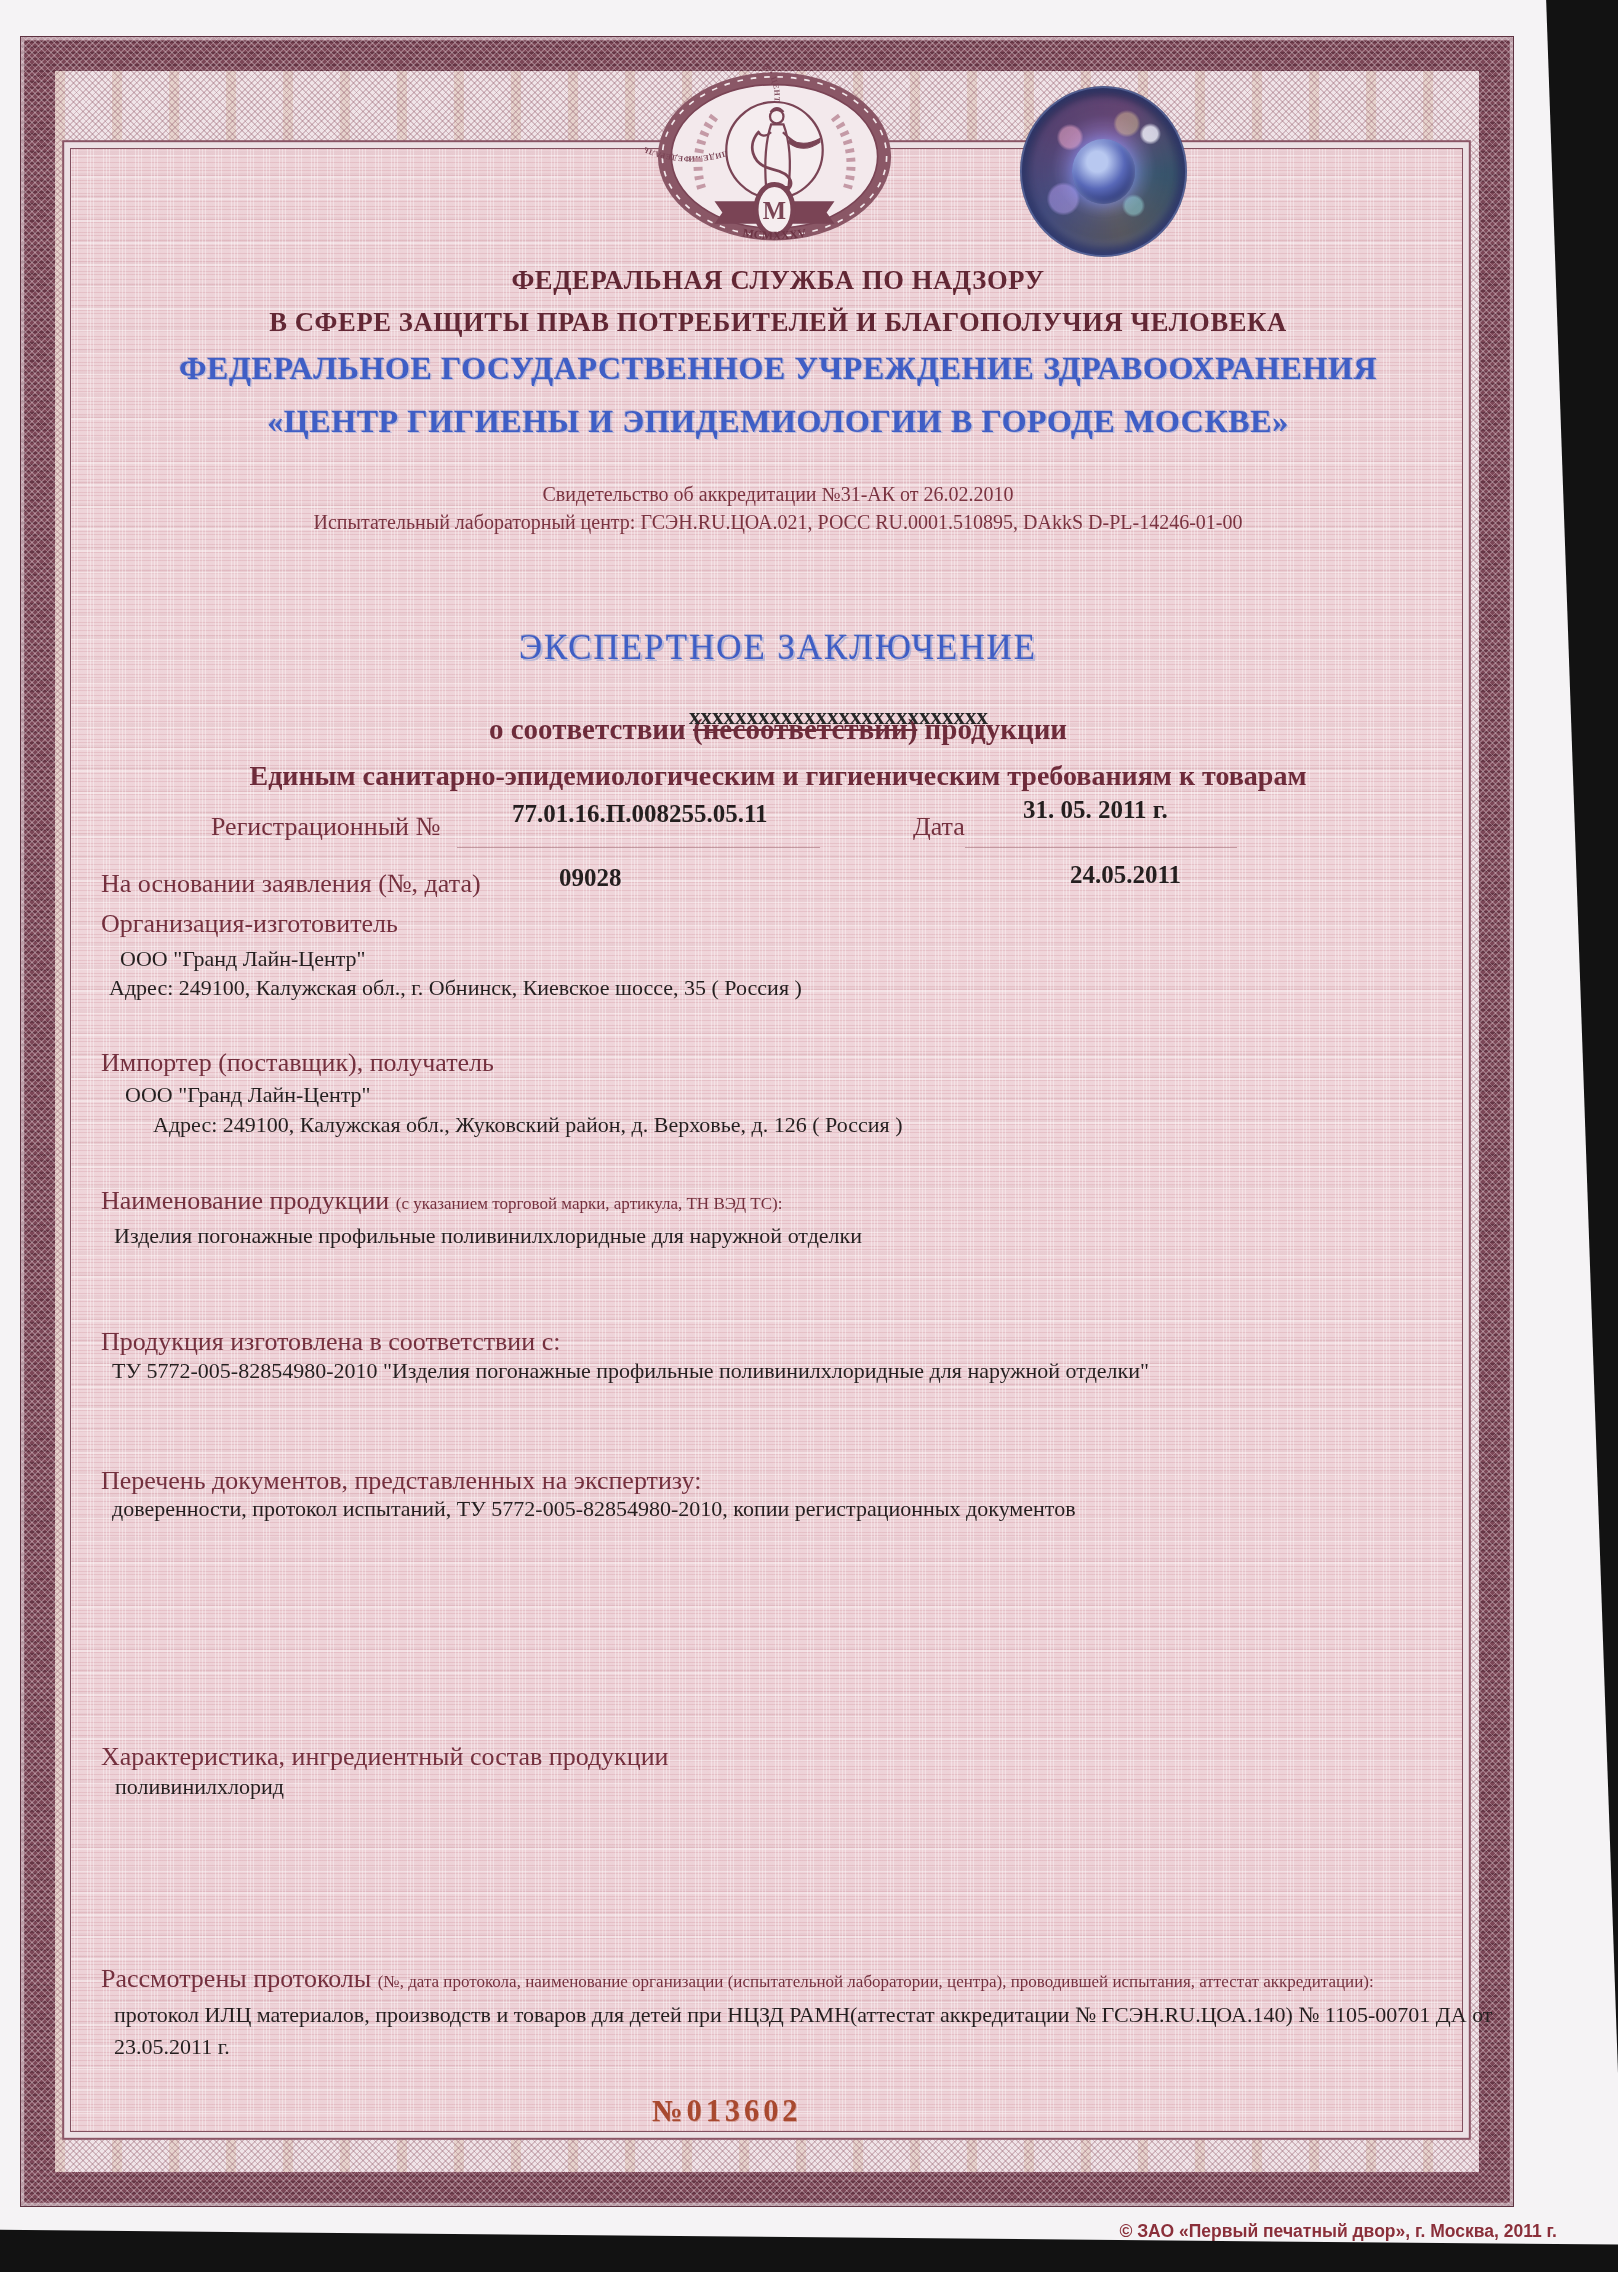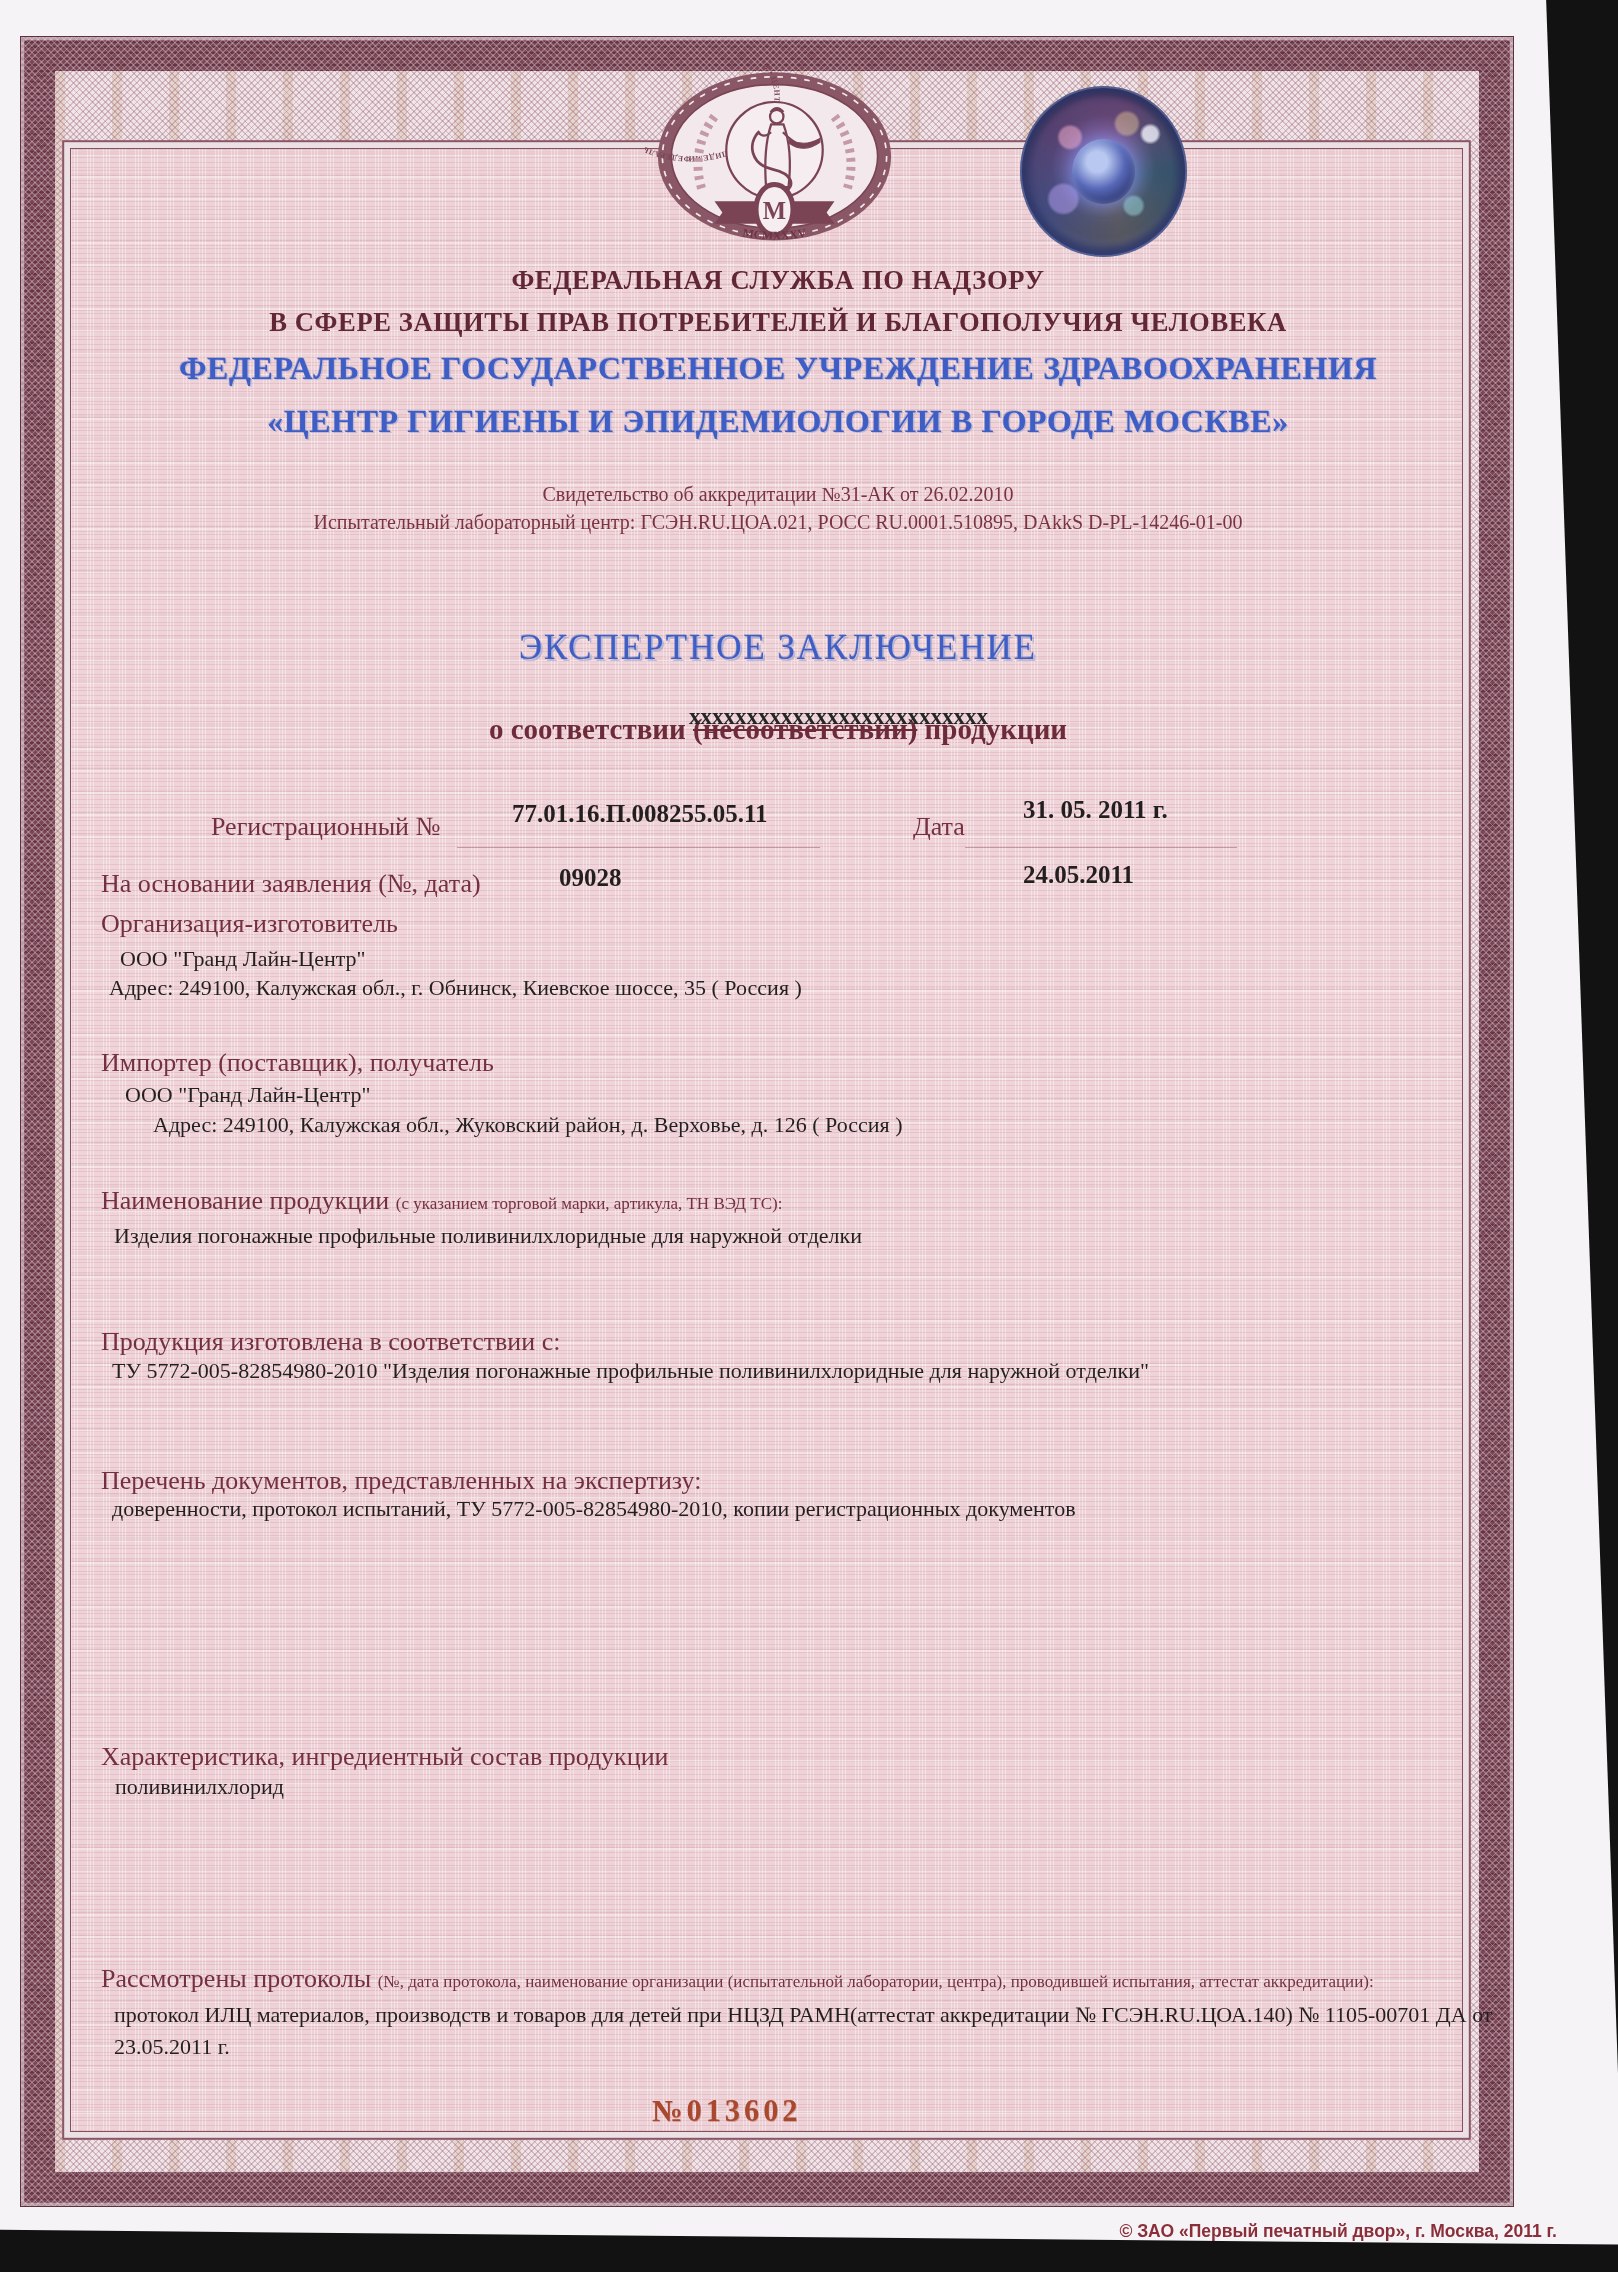--- a/index.html
+++ b/index.html
@@ -119,31 +119,32 @@
   <div class="abs ctr hline" style="top:307px;">В СФЕРЕ ЗАЩИТЫ ПРАВ ПОТРЕБИТЕЛЕЙ И БЛАГОПОЛУЧИЯ  ЧЕЛОВЕКА</div>
   <div class="abs ctr blue" style="top:350px;">ФЕДЕРАЛЬНОЕ ГОСУДАРСТВЕННОЕ УЧРЕЖДЕНИЕ ЗДРАВООХРАНЕНИЯ</div>
   <div class="abs ctr blue" style="top:403px;">«ЦЕНТР ГИГИЕНЫ И ЭПИДЕМИОЛОГИИ В ГОРОДЕ МОСКВЕ»</div>
   <div class="abs ctr info" style="top:483px;">Свидетельство об аккредитации №31-АК от 26.02.2010</div>
   <div class="abs ctr info" style="top:511px;">Испытательный лабораторный центр:  ГСЭН.RU.ЦОА.021,  РОСС RU.0001.510895,  DAkkS  D-PL-14246-01-00</div>
 
   <div class="abs ctr bigtitle" style="top:628px;">ЭКСПЕРТНОЕ ЗАКЛЮЧЕНИЕ</div>
   <div class="abs ctr sub1" style="top:713px;">
     <span>о соответствии </span><span class="struck"><span>(несоответствии)</span><span class="xxx">xxxxxxxxxxxxxxxxxxxxxxxxxx</span></span><span> продукции</span>
   </div>
+  <div class="abs ctr sub2" style="top:760px;">Единым санитарно-эпидемиологическим и гигиеническим требованиям к товарам</div>
 
   <div class="abs label" style="left:211px;top:812px;">Регистрационный №</div>
   <div class="abs valb" style="left:512px;top:800px;">77.01.16.П.008255.05.11</div>
   <div class="abs uline" style="left:457px;top:847px;width:363px;"></div>
   <div class="abs label" style="left:913px;top:812px;">Дата</div>
   <div class="abs valb" style="left:1023px;top:796px;">31. 05. 2011 г.</div>
   <div class="abs uline" style="left:965px;top:847px;width:272px;"></div>
 
   <div class="abs label" style="left:101px;top:869px;">На основании заявления (№, дата)</div>
   <div class="abs valb" style="left:559px;top:864px;">09028</div>
-  <div class="abs valb" style="left:1023px;top:861px;">24.05.2011</div>
+  <div class="abs valb" style="left:1023px;top:861px;padding-left:47px;">24.05.2011</div>
 
   <div class="abs label" style="left:101px;top:909px;">Организация-изготовитель</div>
   <div class="abs val" style="left:120px;top:946px;">ООО "Гранд Лайн-Центр"</div>
   <div class="abs val" style="left:109px;top:975px;">Адрес: 249100, Калужская обл., г. Обнинск, Киевское шоссе, 35 ( Россия )</div>
 
   <div class="abs label" style="left:101px;top:1048px;">Импортер (поставщик), получатель</div>
   <div class="abs val" style="left:125px;top:1082px;">ООО "Гранд Лайн-Центр"</div>
   <div class="abs val" style="left:109px;top:1112px;padding-left:44px;">Адрес: 249100, Калужская обл., Жуковский район, д. Верховье, д. 126 ( Россия )</div>
 
   <div class="abs" style="left:101px;top:1186px;">

